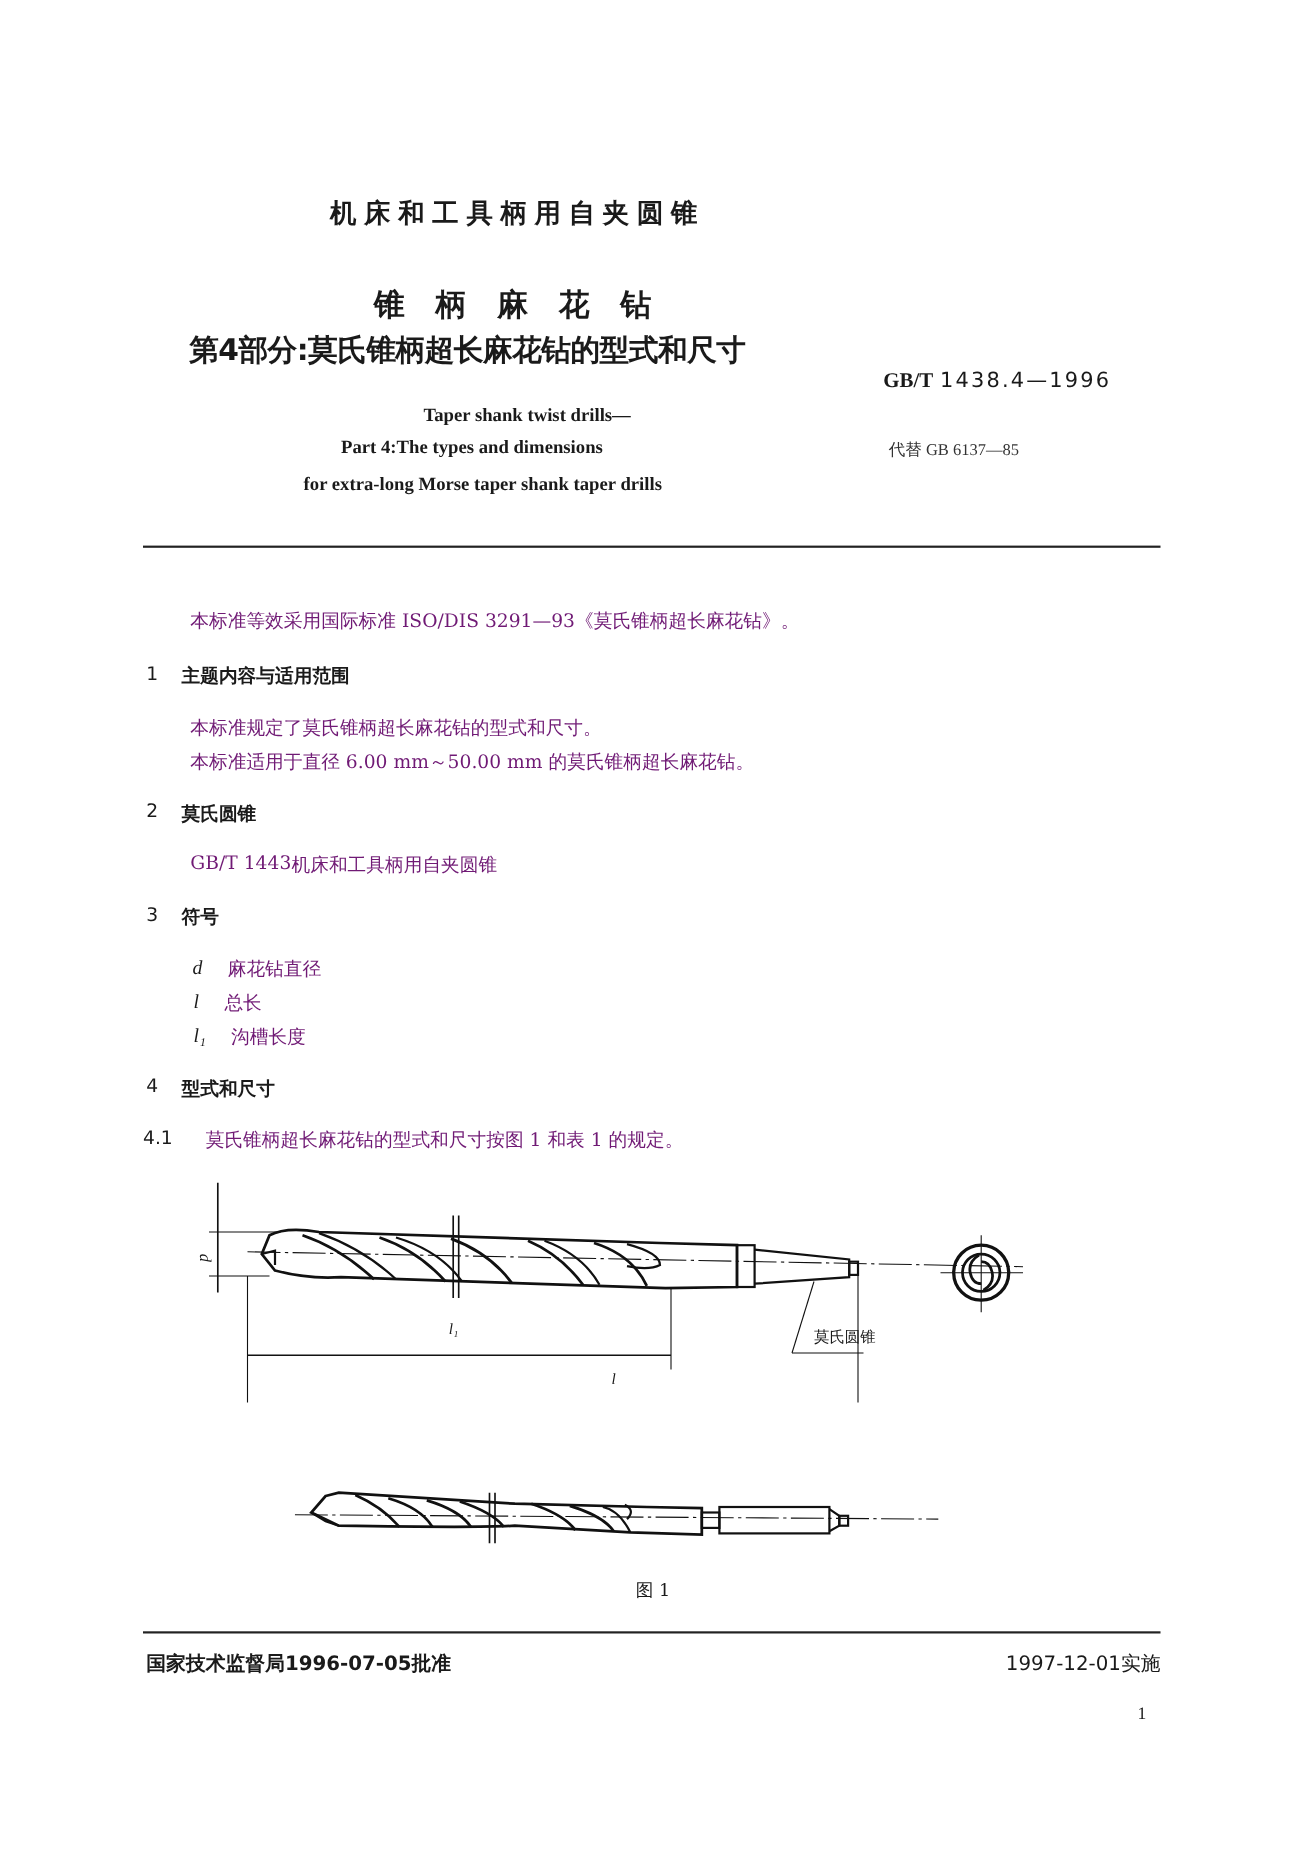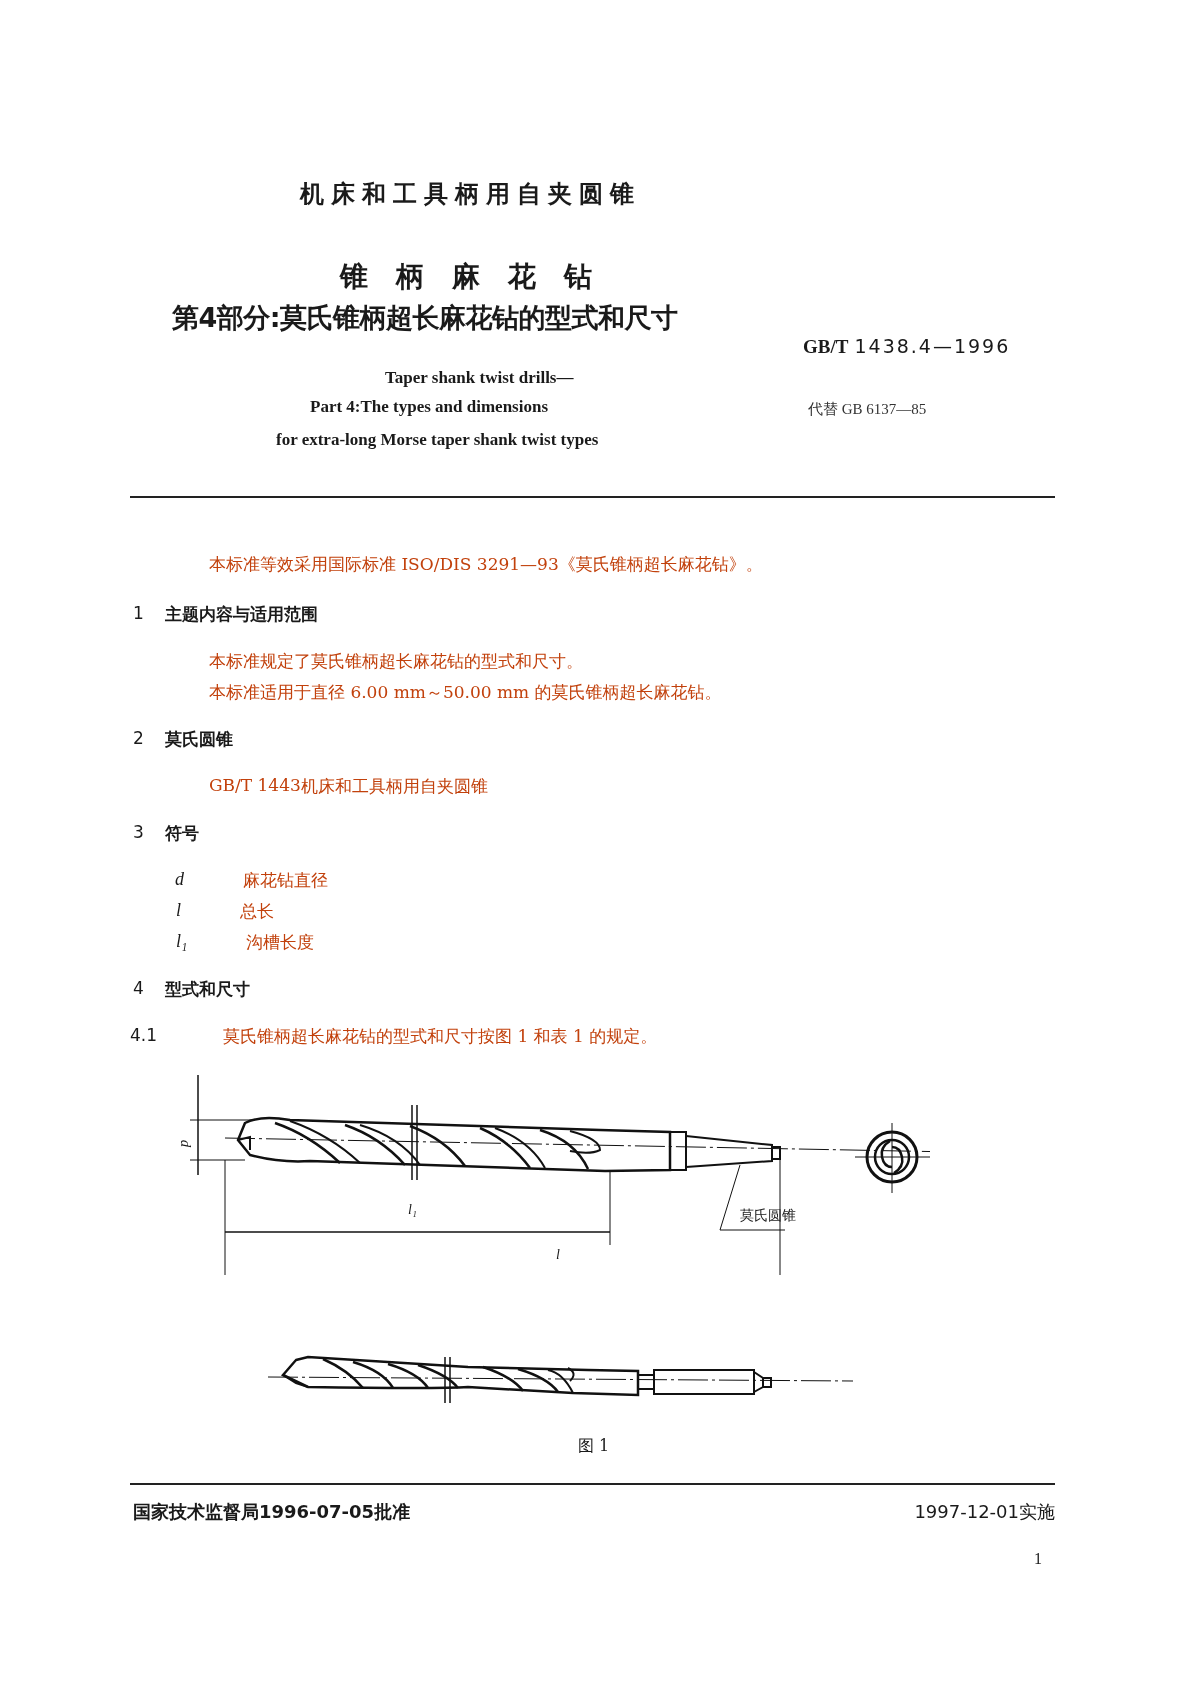--- a/index.html
+++ b/index.html
@@ -11,21 +11,21 @@
   .title-sub { left:172px; top:300px; font-family:"DejaVu Sans", sans-serif; font-size:27px; font-weight:bold; letter-spacing:-0.5px; }
   .std-num { left:803px; top:335px; font-size:19px; }
   .std-num b { font-family:"Liberation Serif", serif; font-weight:bold; font-size:19px; }
   .std-num span { font-family:"DejaVu Sans", sans-serif; letter-spacing:2px; font-size:19px; }
   .en-title { font-family:"Liberation Serif", serif; font-weight:bold; font-size:17px; }
   .en1 { left:363px; top:368px;margin-left:22px; }
   .en2 { left:310px; top:397px; }
   .en3 { left:276px; top:430px; }
   .replaces { left:808px; top:400px; font-family:"Liberation Serif", serif; font-size:15px; color:#333; }
   .rule-top { left:130px; top:496px; width:925px; height:2px; background:#222; }
-  .para { font-family:"DejaVu Serif", serif; font-size:17px; color:#c2410c;margin-left:36px; }
+  .para { font-family:"DejaVu Serif", serif; font-size:17px; color:#701a75; }
   .sec-head { font-family:"DejaVu Sans", sans-serif; font-size:17px; font-weight:bold; }
   .sec-num { font-family:"DejaVu Sans", sans-serif; font-size:17px; }
   .sym { font-family:"Liberation Serif", serif; font-style:italic; font-size:18px; }
   .fig { left:190px; top:1075px; width:740px; height:200px; }
   .fig2 { left:268px; top:1345px; width:590px; height:60px; }
   .fig-cap { left:578px; top:1436px; font-family:"DejaVu Serif", serif; font-size:16px; }
   .rule-bot { left:130px; top:1483px; width:925px; height:2px; background:#222; }
   .approved { left:133px; top:1500px; font-family:"DejaVu Sans", sans-serif; font-size:18px; font-weight:bold; }
   .implemented { right:136px; top:1500px; font-family:"DejaVu Sans", sans-serif; font-size:18px; }
   .pgnum { left:1034px; top:1550px; font-family:"Liberation Serif", serif; font-size:16px; }
@@ -35,21 +35,21 @@
 
 <div class="abs hdr-country">机床和工具柄用自夹圆锥</div>
 <div class="abs title-main">锥柄麻花钻</div>
 <div class="abs title-sub">第4部分:莫氏锥柄超长麻花钻的型式和尺寸</div>
 <div class="abs std-num">
   <b>GB/T</b>
   <span>1438.4—1996</span>
 </div>
 <div class="abs en-title en1">Taper shank twist drills—</div>
 <div class="abs en-title en2">Part 4:The types and dimensions</div>
-<div class="abs en-title en3">for extra-long Morse taper shank twist types</div>
+<div class="abs en-title en3">for extra-long Morse taper shank taper drills</div>
 <div class="abs replaces">代替 GB 6137—85</div>
 
 <div class="abs rule-top"></div>
 
 <div class="abs para" style="left:173px; top:553px;">本标准等效采用国际标准 ISO/DIS 3291—93《莫氏锥柄超长麻花钻》。</div>
 
 <div class="abs sec-num" style="left:133px; top:603px;">1</div>
 <div class="abs sec-head" style="left:165px; top:603px;">主题内容与适用范围</div>
 <div class="abs para" style="left:173px; top:650px;">本标准规定了莫氏锥柄超长麻花钻的型式和尺寸。</div>
 <div class="abs para" style="left:173px; top:681px;">本标准适用于直径 6.00 mm～50.00 mm 的莫氏锥柄超长麻花钻。</div>

